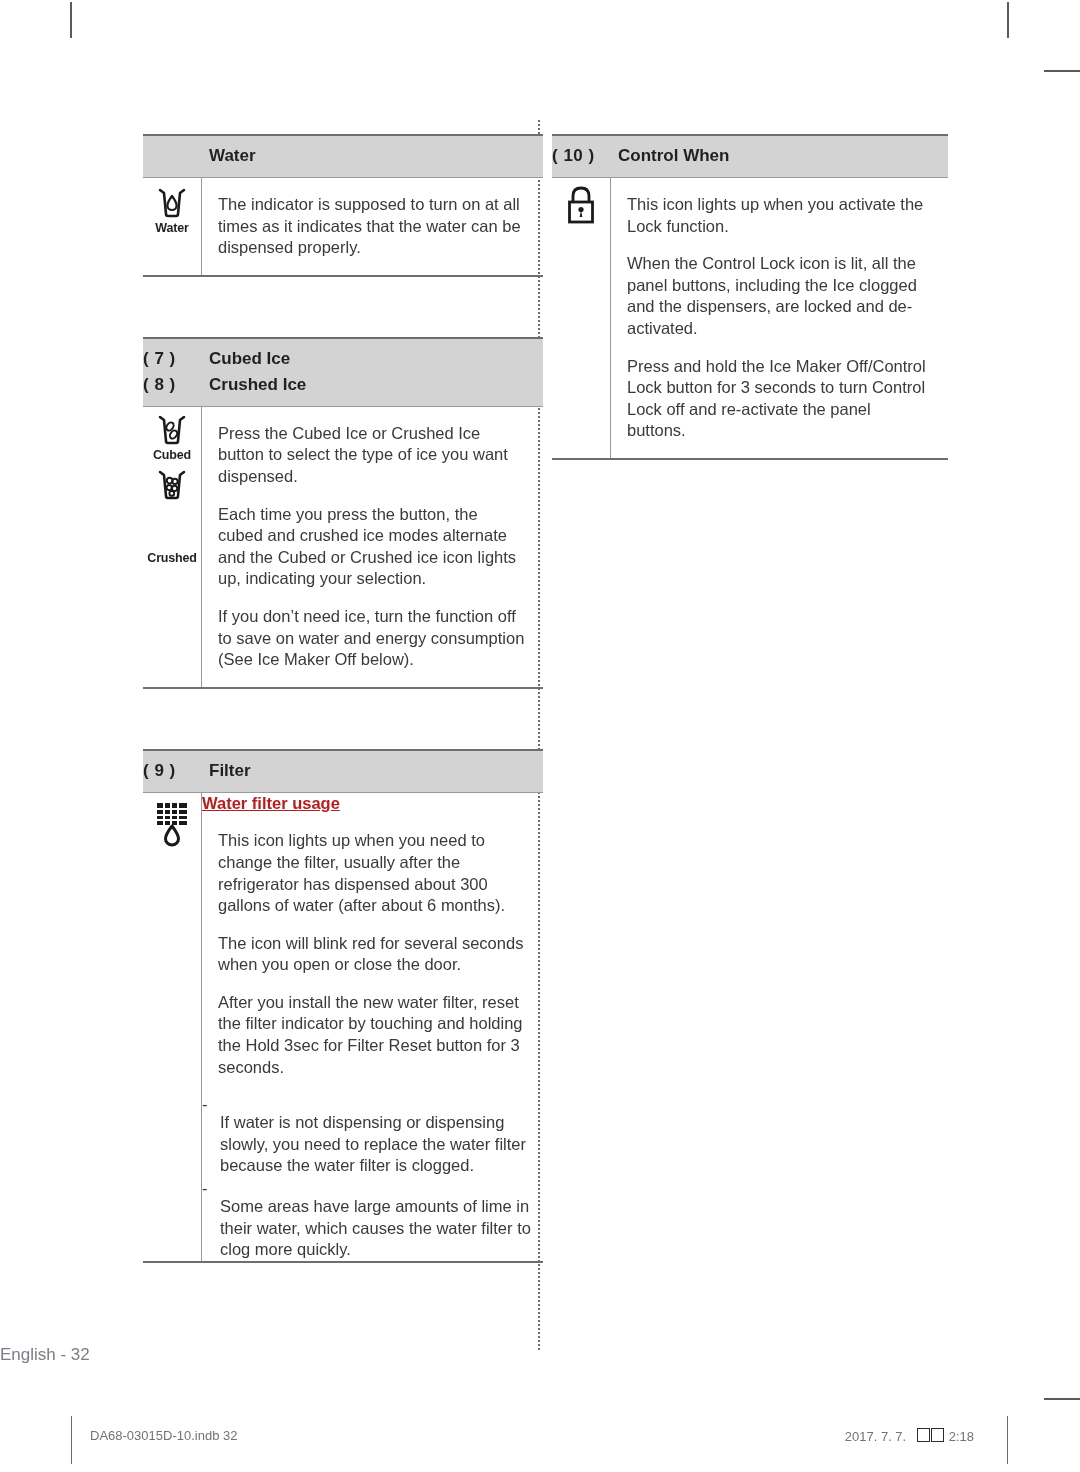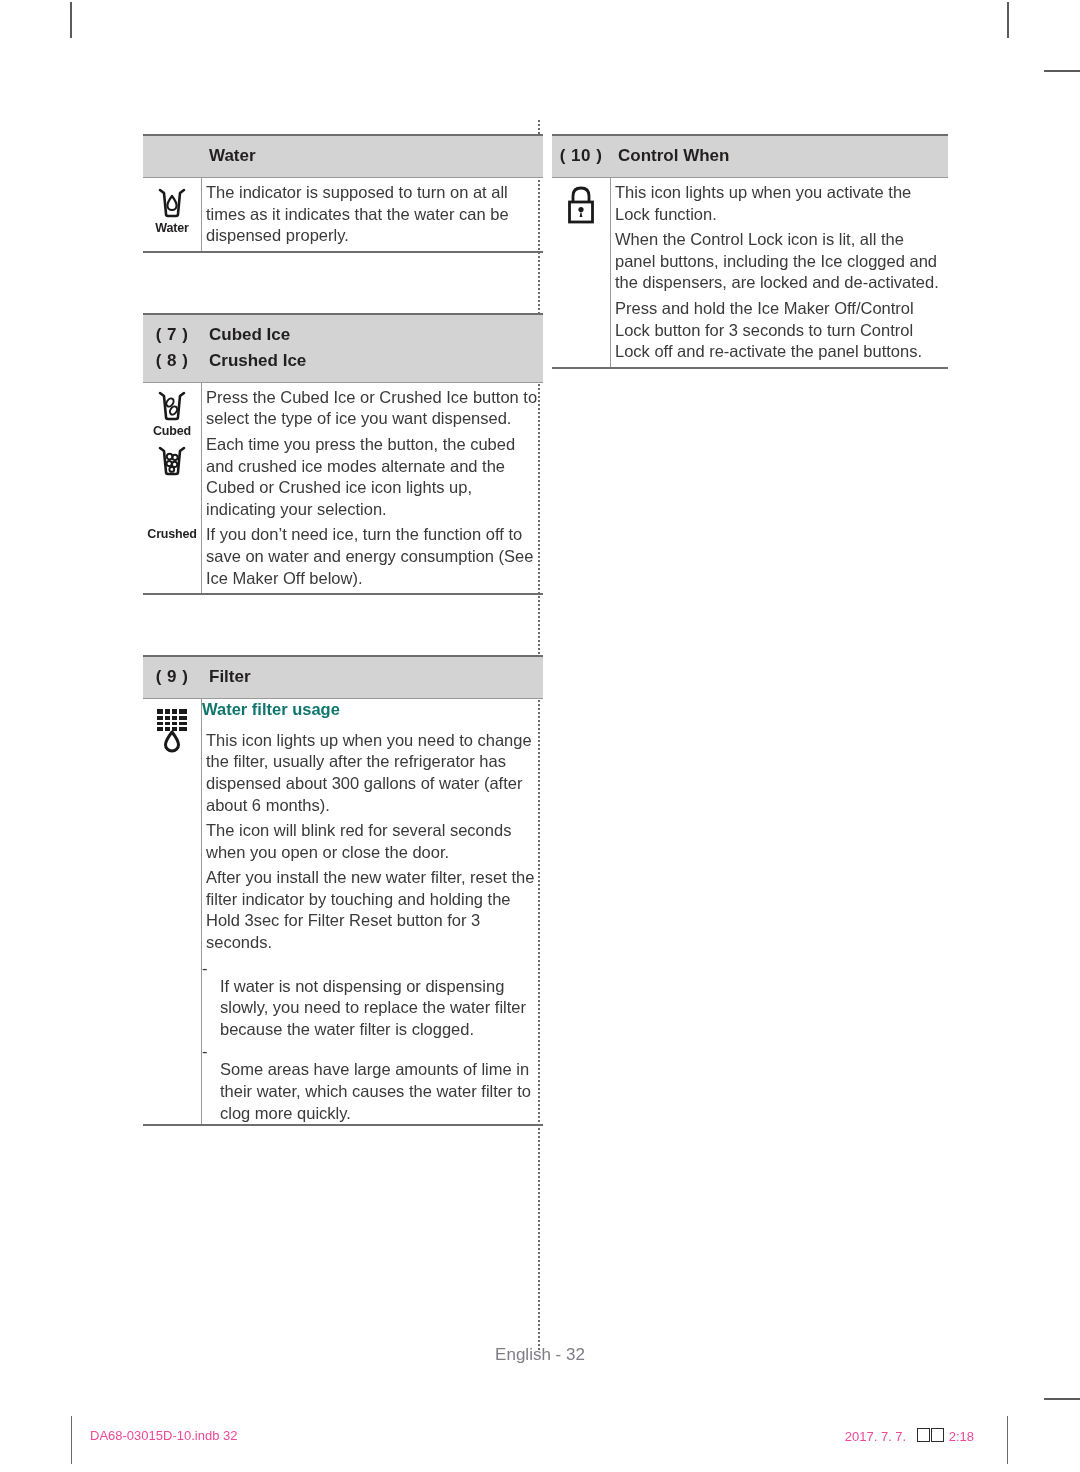--- a/index.html
+++ b/index.html
@@ -63,21 +63,20 @@
     padding: 0;
   }
   .hdr-inner {
     display: flex;
     align-items: flex-start;
     padding: 7px 0 8px 0;
   }
   .hdr-num {
     width: 58px;
     flex: 0 0 58px;
-    text-align: center;
     font-weight: bold;
     font-size: 17px;
     line-height: 26px;
     letter-spacing: 0.5px;
   }
   .hdr-title {
     font-weight: bold;
     font-size: 17px;
     line-height: 26px;
     padding-left: 8px;
@@ -98,26 +97,27 @@
     padding: 0 0 0 0;
   }
   td.text-cell {
     padding: 8px 4px 10px 10px;
     font-size: 16.5px;
     line-height: 21.6px;
     color: #3a3a3a;
   }
   td.text-cell .sub-head {
     font-weight: bold;
-    color: #0f766e;
+    color: #b91c1c;
     display: block;
     margin-bottom: 9px;
+    text-decoration: underline;
   }
   td.text-cell p {
-    margin: 4px;
+    margin: 16px;
   }
   .dash-list { margin: 0; }
   .dash-item {
     display: flex;
     margin-top: 1px;
   }
   .dash-mark {
     width: 18px;
     flex: 0 0 18px;
   }
@@ -140,31 +140,30 @@
     margin-top: 1px;
     letter-spacing: -0.2px;
   }
   .icon-svg { display: block; }
 
   
   .page-label {
     position: absolute;
     left: 0; right: 0;
     top: 1345px;
-    text-align: center;
     font-size: 17px;
     color: #7d7d86;
   }
   .print-footer {
     position: absolute;
     left: 0; right: 0;
     top: 1428px;
     height: 28px;
     font-size: 13px;
-    color: #ec4899;
+    color: #737373;
   }
   .pf-left  { position: absolute; left: 90px;  top: 0; white-space: nowrap; }
   .pf-right { position: absolute; right: 106px; top: 0; white-space: nowrap; }
   .pf-rule-left {
     position: absolute;
     left: 71px; top: -12px;
     width: 1px; height: 48px;
     background: #6b6b6b;
   }
   .pf-rule-right {

